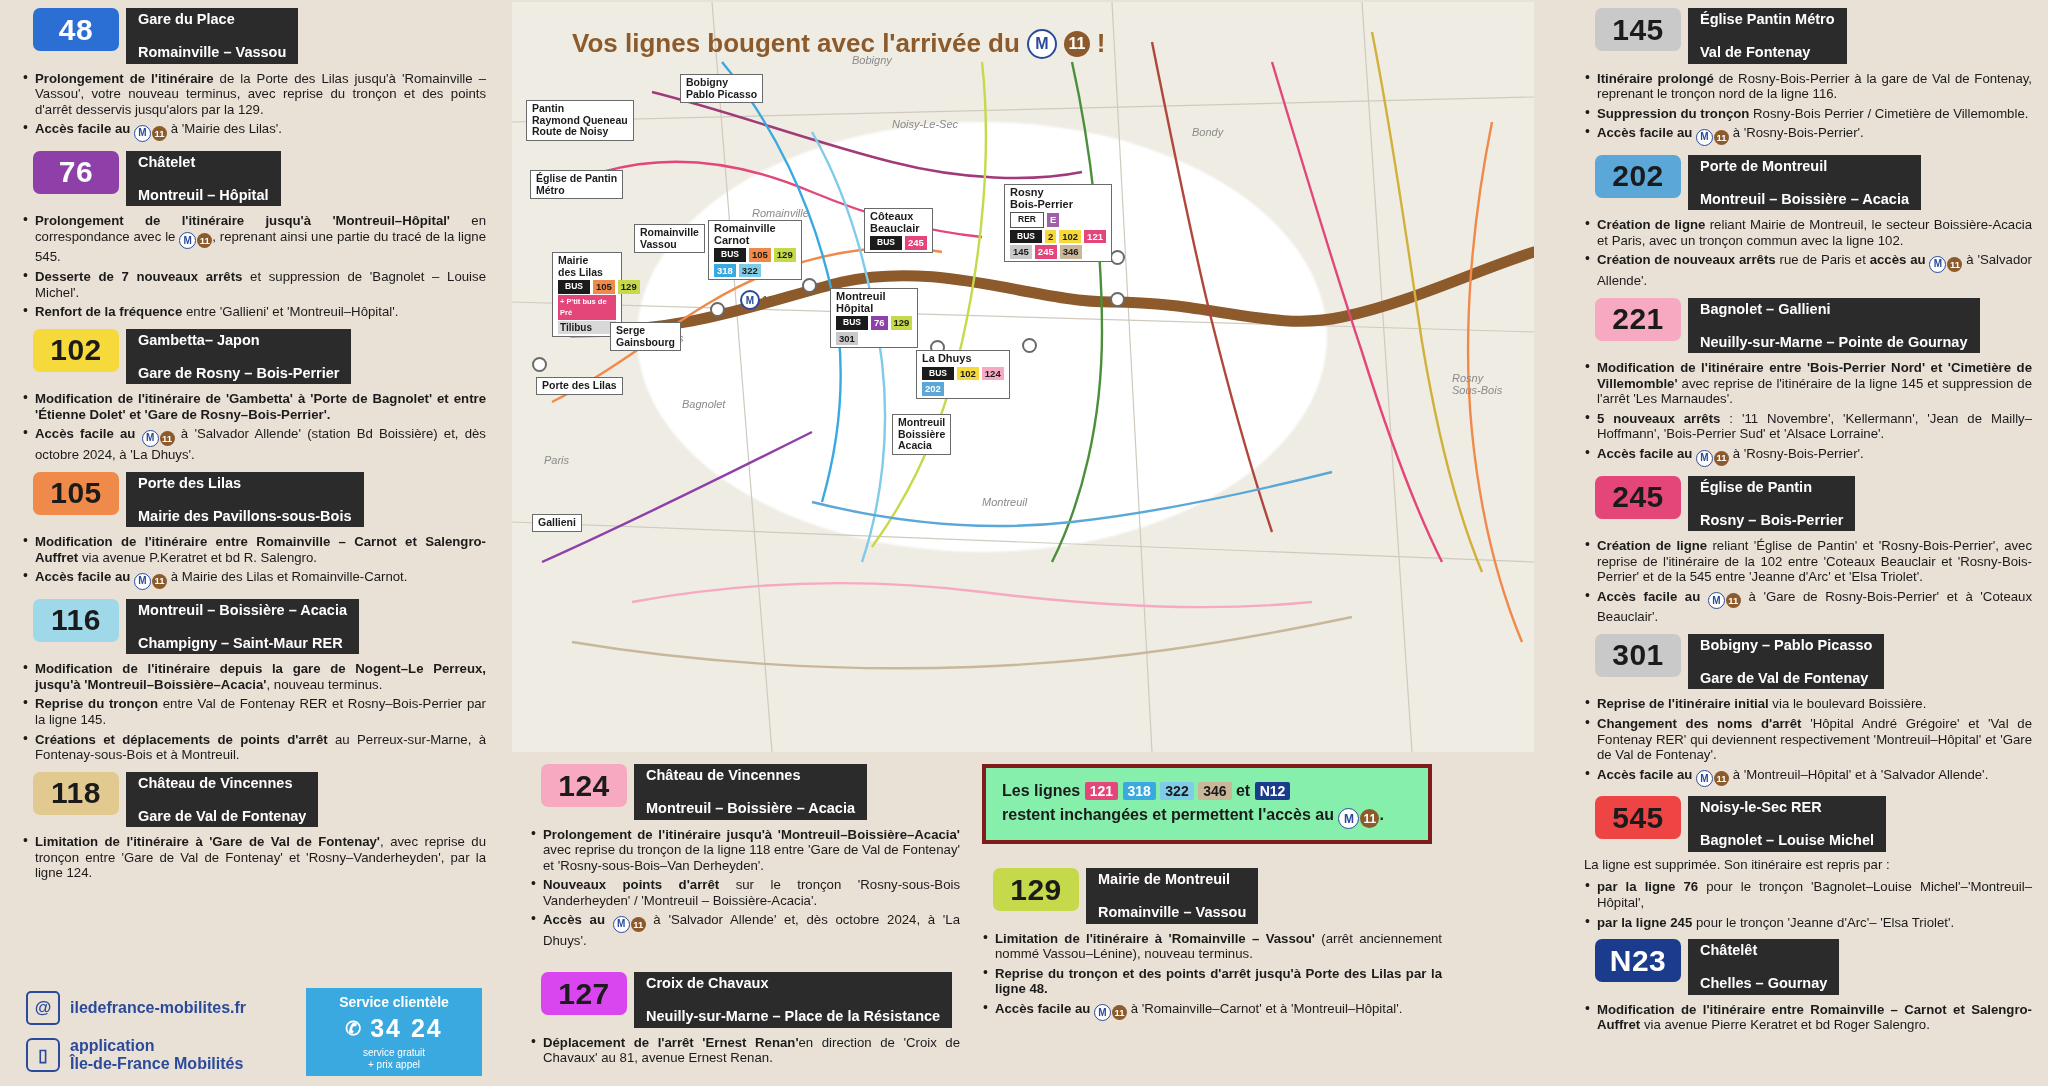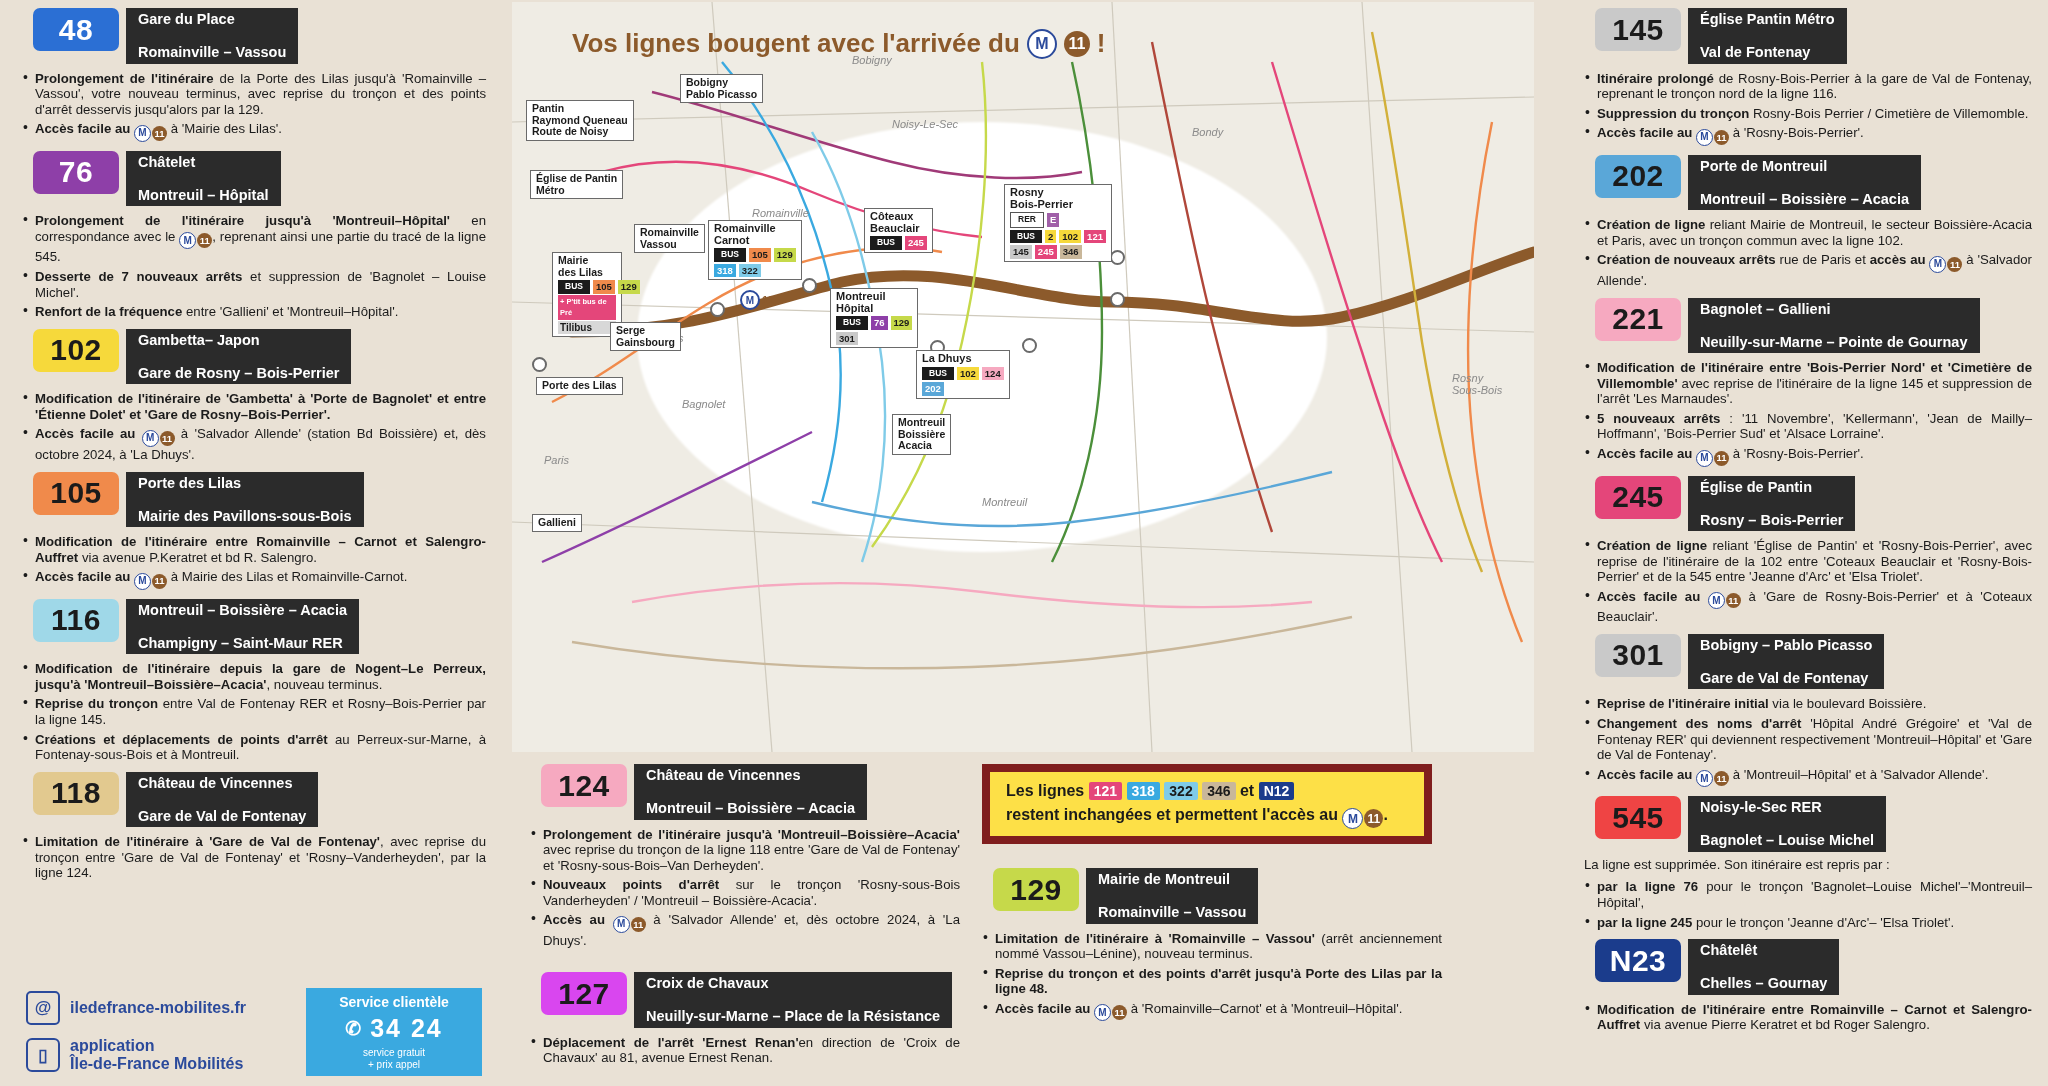--- a/index.html
+++ b/index.html
@@ -74,21 +74,21 @@
   .busrow{display:flex;align-items:center;gap:3px;margin-top:2px;}
   .bustag{background:#1b1b1b;color:#ffffff;font-size:8.5px;font-weight:bold;padding:1px 7px;}
   .ln{font-size:9.5px;font-weight:bold;padding:1px 3px;color:#1b1b1b;}
   .station-dot{position:absolute;width:11px;height:11px;border-radius:50%;background:#ffffff;border:2.2px solid #6a6a6a;}
 
   
   .mid-lower{position:absolute;left:512px;top:760px;width:1060px;height:320px;}
   .block-124{position:absolute;left:18px;top:4px;width:430px;}
   .block-127{position:absolute;left:18px;top:212px;width:430px;}
   .notice{
-    position:absolute;left:470px;top:4px;width:450px;height:80px;background:#fde047;border:8px solid #7f1d1d;
+    position:absolute;left:470px;top:4px;width:450px;height:80px;background:#86efac;border:4px solid #7f1d1d;
     display:flex;align-items:center;padding:0 16px;box-sizing:border-box;font-size:16px;line-height:23px;font-weight:bold;color:#1b1b1b;
   }
   .notice .ln{font-size:14px;padding:1px 5px;border-radius:2px;}
   .block-129{position:absolute;left:470px;top:108px;width:460px;}
 
   
   .tag-121{background:#e4467a;color:#fff;}
   .tag-318{background:#3aa9e0;color:#fff;}
   .tag-322{background:#7fcbe8;color:#1b1b1b;}
   .tag-346{background:#c9b79a;color:#1b1b1b;}

